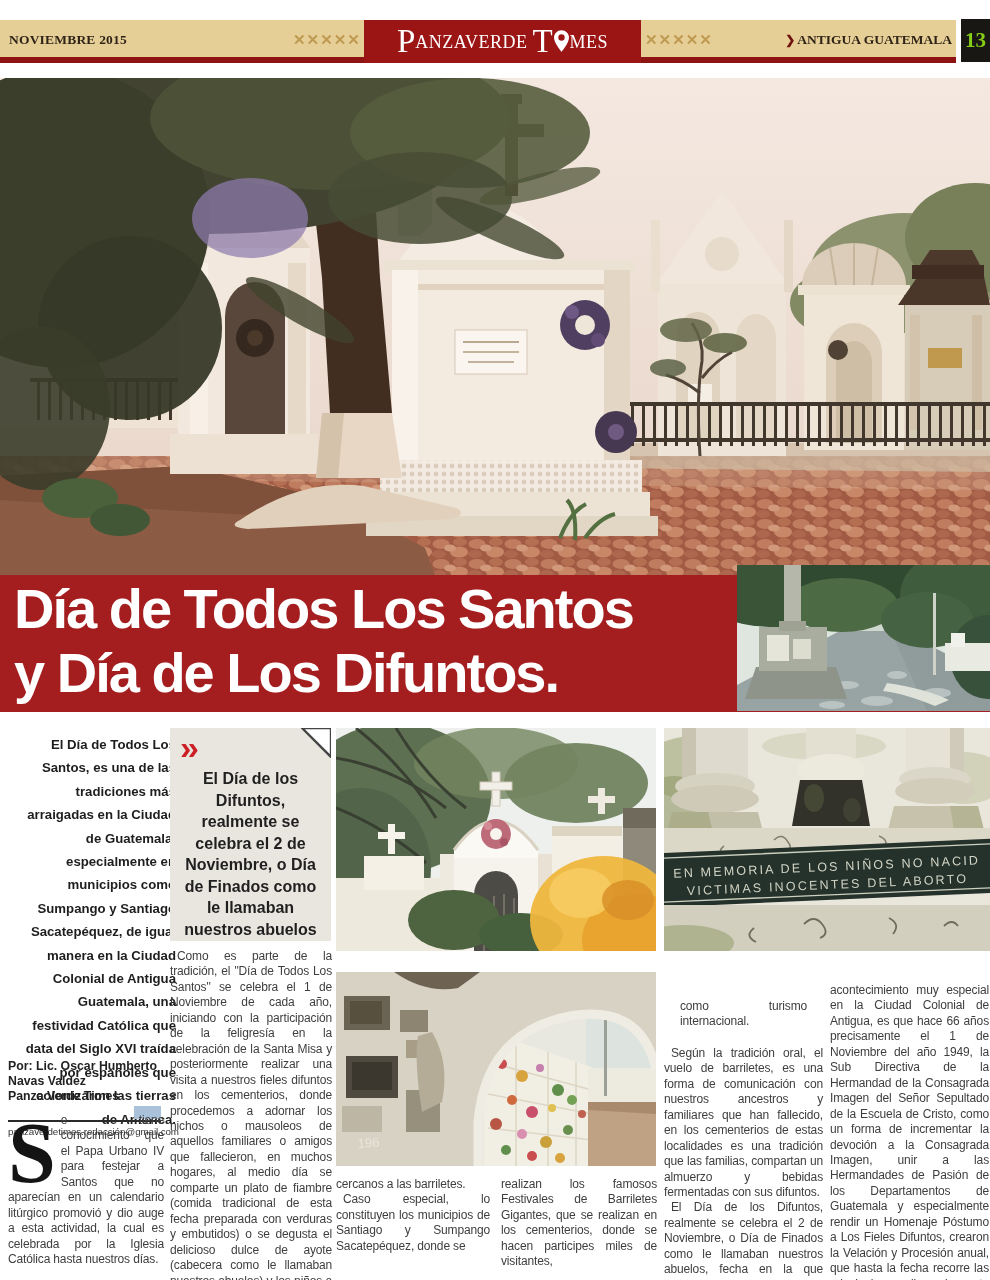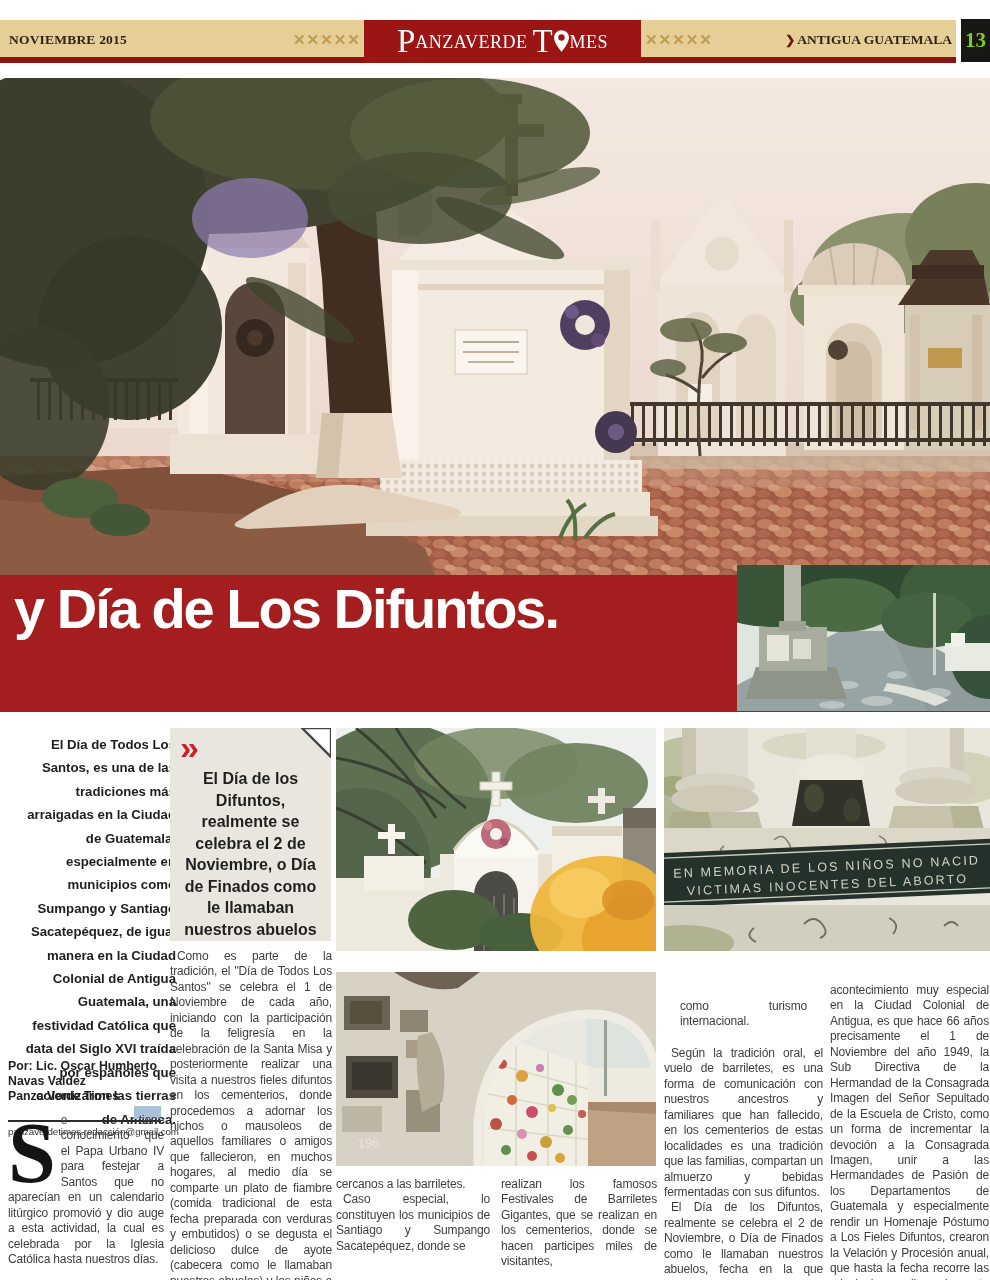--- a/index.html
+++ b/index.html
@@ -247,20 +247,21 @@
         <path d="M560 460 q10 -26 26 -34"></path>
           <path d="M575 462 q2 -30 -8 -40"></path>
           <path d="M585 460 q14 -20 30 -24"></path>
       </g>
       <rect width="990" height="497" fill="#c27a54" opacity=".05"></rect>
     </svg>
   </div>
 
   <div class="abs banner"></div>
   <div class="abs headline">
+    <div>Día de Todos Los Santos</div>
     <div>y Día de Los Difuntos.</div>
   </div>
 
   <div class="abs banner-photo">
     <svg width="253" height="146" viewBox="0 0 253 146" preserveAspectRatio="none">
       <rect width="253" height="146" fill="#dfe5df"></rect>
       <polygon points="0,146 253,146 253,112 150,58 118,58 0,120" fill="#98a3a3"></polygon>
       <polygon points="150,58 253,112 253,146 190,146" fill="#8a9697" opacity=".55"></polygon>
       <g fill="#c2cbca" opacity=".8">
         <ellipse cx="60" cy="128" rx="14" ry="5"></ellipse>

